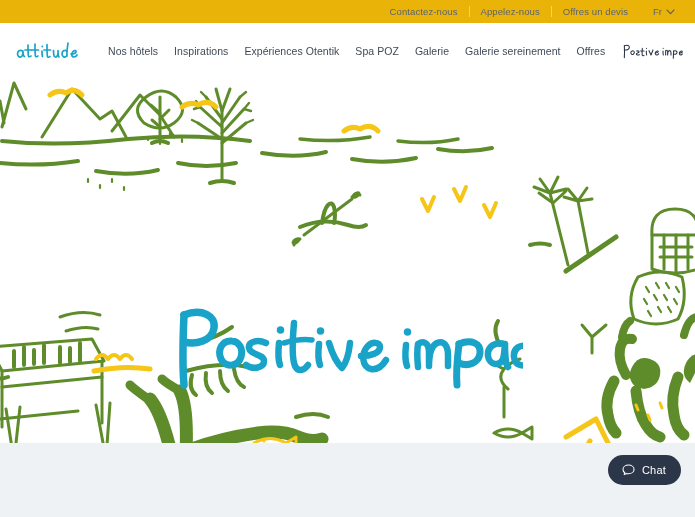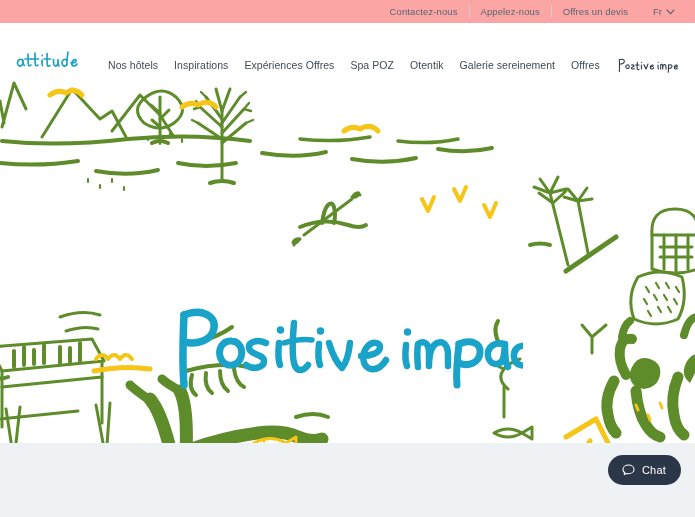--- a/index.html
+++ b/index.html
@@ -6,21 +6,21 @@
   html, body {
     width: 695px; height: 517px;
     overflow: hidden;
     background: #ffffff;
     font-family: "Liberation Sans", sans-serif;
   }
 
   
   .topbar {
     height: 23px;
-    background: #fca5a5;
+    background: #eab308;
     display: flex;
     align-items: center;
     justify-content: flex-end;
     padding-right: 16px;
     gap: 0;
   }
   .topbar-link {
     font-size: 9.5px;
     color: #5a6470;
     letter-spacing: .1px;
@@ -39,21 +39,21 @@
     font-size: 9.5px; color: #5a6470;
     cursor: pointer;
   }
   .chev { display: block; }
 
   
   .nav {
     height: 52px;
     background: #ffffff;
     display: flex;
-    align-items: flex-end;
+    align-items: center;
     padding: 4px 12px 0 16px;
   }
   .logo {
     width: 66px; height: 30px;
     flex: 0 0 auto;
     margin-right: 18px;
     display: block;
   }
   .nav-links {
     display: flex;
@@ -170,23 +170,23 @@
       <path d="M104 14c-2 14-3 21-2 26"></path>
       <path d="M102 30c-5-3-10 0-10 6s6 8 9 4"></path>
 
       <path d="M110 36c5 0 9-1 10-4 1-3-3-4-6-1-4 4-3 11 2 11 3 0 5-2 6-4"></path>
     </g>
   </svg>
 
   <div class="nav-links">
     <span class="nav-link">Nos hôtels</span>
     <span class="nav-link">Inspirations</span>
-    <span class="nav-link">Expériences Offres</span>
+    <span class="nav-link">Expériences Otentik</span>
     <span class="nav-link">Spa POZ</span>
-    <span class="nav-link">Otentik</span>
+    <span class="nav-link">Galerie</span>
     <span class="nav-link">Galerie sereinement</span>
     <span class="nav-link">Offres</span>
 
     <span class="nav-link-script" title="Positive Impact">
       <svg class="script-svg" width="62" height="20" viewBox="0 0 186 60">
         <g fill="none" stroke="#2b3648" stroke-width="3.2" stroke-linecap="round" stroke-linejoin="round">
           <path d="M4 14c1 16 1 26 0 36"></path>
           <path d="M4 14c9-3 16 0 15 6-1 6-9 8-15 7"></path>
           <path d="M27 30c-4 1-5 7-1 10 4 2 8-2 8-6 0-3-3-5-7-4"></path>
           <path d="M41 30c4-1 8 0 7 3-1 3-8 3-8 6 0 3 5 4 9 2"></path>

